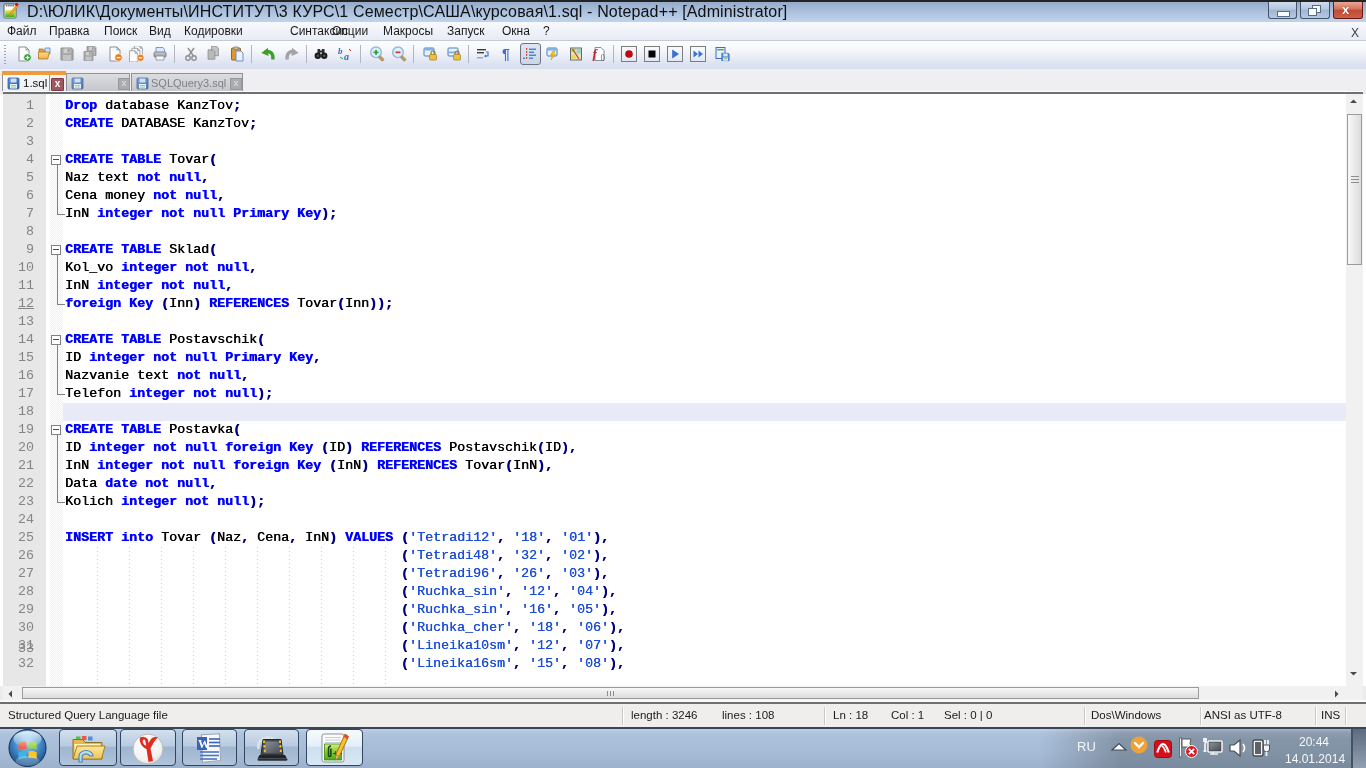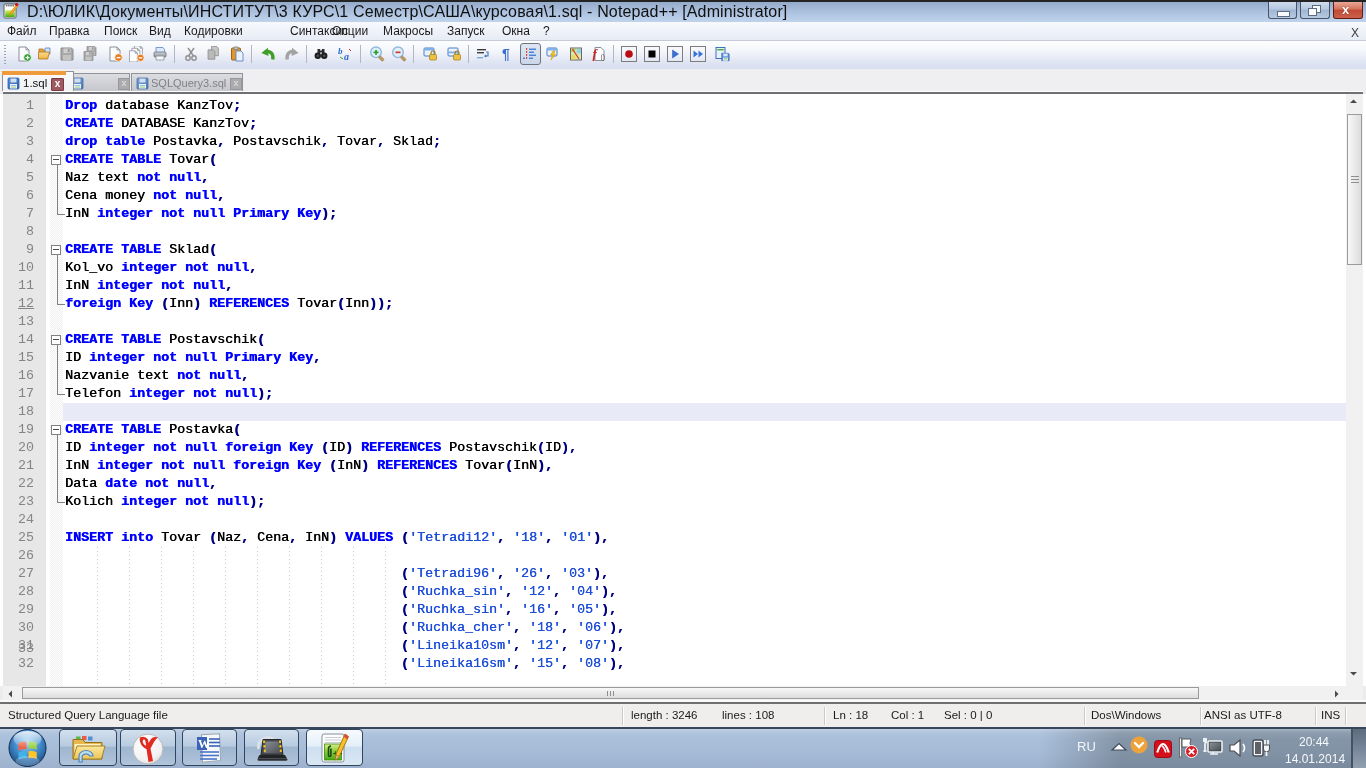--- a/index.html
+++ b/index.html
@@ -306,21 +306,21 @@
           <defs>
             <linearGradient id="flb3" x1="0" y1="0" x2="1" y2="1">
               <stop offset="0" stop-color="#7aa3d4"></stop>
               <stop offset="1" stop-color="#4a77b8"></stop>
             </linearGradient>
           </defs>
         </svg>
    <span class="ab" style="left:19px;top:3px;font-size:11px;color:#7f8084;">SQLQuery3.sql</span>
    <div class="ab" style="left:98px;top:4px;width:10px;height:10px;background:#ababad;border:1px solid #98989a;color:#d8d8da;font-size:9px;line-height:9px;text-align:center;font-weight:bold;">x</div>
  </div>
- <div class="ab" style="left:2px;top:2px;width:72px;height:20px;background:linear-gradient(180deg,#fafafb,#f0f1f3);border:1px solid #8f9299;border-bottom:none;box-sizing:border-box;padding-left:27px;">
+ <div class="ab" style="left:2px;top:2px;width:48px;height:20px;background:linear-gradient(180deg,#fafafb,#f0f1f3);border:1px solid #8f9299;border-bottom:none;box-sizing:border-box;padding-left:27px;">
    <div class="ab" style="left:-1px;top:-1px;width:64px;height:4px;background:#ef9b3c;"></div>
    <svg class="ab" style="left:4px;top:5px" width="13" height="13" viewBox="0 0 13 13">
           <rect x="1" y="1" width="11" height="11" rx="1" fill="url(#flb4)" stroke="#2d5fa8" stroke-width="0.8"></rect>
           <rect x="3.5" y="1.5" width="6" height="4" fill="#cfe0f5"></rect>
           <rect x="3" y="7" width="7" height="4.5" fill="#f2f6fb"></rect>
           <rect x="3.8" y="8" width="5.4" height="1" fill="#8fc2e8"></rect>
           <rect x="3.8" y="9.6" width="5.4" height="1" fill="#9fd078"></rect>
           <defs>
             <linearGradient id="flb4" x1="0" y1="0" x2="1" y2="1">
               <stop offset="0" stop-color="#5a8fd8"></stop>
@@ -369,21 +369,20 @@
  <div class="ln" style="top:453px;right:1332px;">26</div>
  <div class="ln" style="top:471px;right:1332px;">27</div>
  <div class="ln" style="top:489px;right:1332px;">28</div>
  <div class="ln" style="top:507px;right:1332px;">29</div>
  <div class="ln" style="top:525px;right:1332px;">30</div>
  <div class="ln" style="top:543px;right:1332px;">31</div>
  <div class="ln" style="top:561px;right:1332px;">32</div>
  <div class="ln" style="top:546px;right:1332px;text-align:right;">33</div>
  <div class="cl" style="top:3px;"><span class="k">Drop</span> database KanzTov<span class="o">;</span></div>
  <div class="cl" style="top:21px;"><span class="k">CREATE</span> DATABASE KanzTov<span class="o">;</span></div>
- <div class="cl" style="top:39px;"><span class="k">drop</span> <span class="k">table</span> Postavka<span class="o">,</span> Postavschik<span class="o">,</span> Tovar<span class="o">,</span> Sklad<span class="o">;</span></div>
  <div class="cl" style="top:57px;"><span class="k">CREATE</span> <span class="k">TABLE</span> Tovar<span class="o">(</span></div>
  <div class="cl" style="top:75px;">Naz text <span class="k">not</span> <span class="k">null</span><span class="o">,</span></div>
  <div class="cl" style="top:93px;">Cena money <span class="k">not</span> <span class="k">null</span><span class="o">,</span></div>
  <div class="cl" style="top:111px;">InN <span class="k">integer</span> <span class="k">not</span> <span class="k">null</span> <span class="k">Primary</span> <span class="k">Key</span><span class="o">);</span></div>
  <div class="cl" style="top:129px;"></div>
  <div class="cl" style="top:147px;"><span class="k">CREATE</span> <span class="k">TABLE</span> Sklad<span class="o">(</span></div>
  <div class="cl" style="top:165px;">Kol_vo <span class="k">integer</span> <span class="k">not</span> <span class="k">null</span><span class="o">,</span></div>
  <div class="cl" style="top:183px;">InN <span class="k">integer</span> <span class="k">not</span> <span class="k">null</span><span class="o">,</span></div>
  <div class="cl" style="top:201px;"><span class="k">foreign</span> <span class="k">Key</span> <span class="o">(</span>Inn<span class="o">)</span> <span class="k">REFERENCES</span> Tovar<span class="o">(</span>Inn<span class="o">));</span></div>
  <div class="cl" style="top:219px;"></div>
@@ -392,20 +391,21 @@
  <div class="cl" style="top:273px;">Nazvanie text <span class="k">not</span> <span class="k">null</span><span class="o">,</span></div>
  <div class="cl" style="top:291px;">Telefon <span class="k">integer</span> <span class="k">not</span> <span class="k">null</span><span class="o">);</span></div>
  <div class="cl" style="top:309px;"></div>
  <div class="cl" style="top:327px;"><span class="k">CREATE</span> <span class="k">TABLE</span> Postavka<span class="o">(</span></div>
  <div class="cl" style="top:363px;">InN <span class="k">integer</span> <span class="k">not</span> <span class="k">null</span> <span class="k">foreign</span> <span class="k">Key</span> <span class="o">(</span>InN<span class="o">)</span> <span class="k">REFERENCES</span> Tovar<span class="o">(</span>InN<span class="o">),</span></div>
  <div class="cl" style="top:345px;">ID <span class="k">integer</span> <span class="k">not</span> <span class="k">null</span> <span class="k">foreign</span> <span class="k">Key</span> <span class="o">(</span>ID<span class="o">)</span> <span class="k">REFERENCES</span> Postavschik<span class="o">(</span>ID<span class="o">),</span></div>
  <div class="cl" style="top:381px;">Data <span class="k">date</span> <span class="k">not</span> <span class="k">null</span><span class="o">,</span></div>
  <div class="cl" style="top:399px;">Kolich <span class="k">integer</span> <span class="k">not</span> <span class="k">null</span><span class="o">);</span></div>
  <div class="cl" style="top:417px;"></div>
  <div class="cl" style="top:435px;"><span class="k">INSERT</span> <span class="k">into</span> Tovar <span class="o">(</span>Naz<span class="o">,</span> Cena<span class="o">,</span> InN<span class="o">)</span> <span class="k">VALUES</span> <span class="o">(</span><span class="s">'Tetradi12'</span><span class="o">,</span> <span class="s">'18'</span><span class="o">,</span> <span class="s">'01'</span><span class="o">),</span></div>
+ <div class="cl" style="top:453px;">                                          <span class="o">(</span><span class="s">'Tetradi48'</span><span class="o">,</span> <span class="s">'32'</span><span class="o">,</span> <span class="s">'02'</span><span class="o">),</span></div>
  <div class="cl" style="top:471px;">                                          <span class="o">(</span><span class="s">'Tetradi96'</span><span class="o">,</span> <span class="s">'26'</span><span class="o">,</span> <span class="s">'03'</span><span class="o">),</span></div>
  <div class="cl" style="top:489px;">                                          <span class="o">(</span><span class="s">'Ruchka_sin'</span><span class="o">,</span> <span class="s">'12'</span><span class="o">,</span> <span class="s">'04'</span><span class="o">),</span></div>
  <div class="cl" style="top:507px;">                                          <span class="o">(</span><span class="s">'Ruchka_sin'</span><span class="o">,</span> <span class="s">'16'</span><span class="o">,</span> <span class="s">'05'</span><span class="o">),</span></div>
  <div class="cl" style="top:525px;">                                          <span class="o">(</span><span class="s">'Ruchka_cher'</span><span class="o">,</span> <span class="s">'18'</span><span class="o">,</span> <span class="s">'06'</span><span class="o">),</span></div>
  <div class="cl" style="top:543px;">                                          <span class="o">(</span><span class="s">'Lineika10sm'</span><span class="o">,</span> <span class="s">'12'</span><span class="o">,</span> <span class="s">'07'</span><span class="o">),</span></div>
  <div class="cl" style="top:561px;">                                          <span class="o">(</span><span class="s">'Lineika16sm'</span><span class="o">,</span> <span class="s">'15'</span><span class="o">,</span> <span class="s">'08'</span><span class="o">),</span></div>
  <div class="ab" style="left:97px;top:453px;width:1px;height:140px;background-image:repeating-linear-gradient(180deg,#cbcbcb 0 1px,transparent 1px 4px);"></div>
  <div class="ab" style="left:129px;top:453px;width:1px;height:140px;background-image:repeating-linear-gradient(180deg,#cbcbcb 0 1px,transparent 1px 4px);"></div>
  <div class="ab" style="left:161px;top:453px;width:1px;height:140px;background-image:repeating-linear-gradient(180deg,#cbcbcb 0 1px,transparent 1px 4px);"></div>
  <div class="ab" style="left:193px;top:453px;width:1px;height:140px;background-image:repeating-linear-gradient(180deg,#cbcbcb 0 1px,transparent 1px 4px);"></div>

